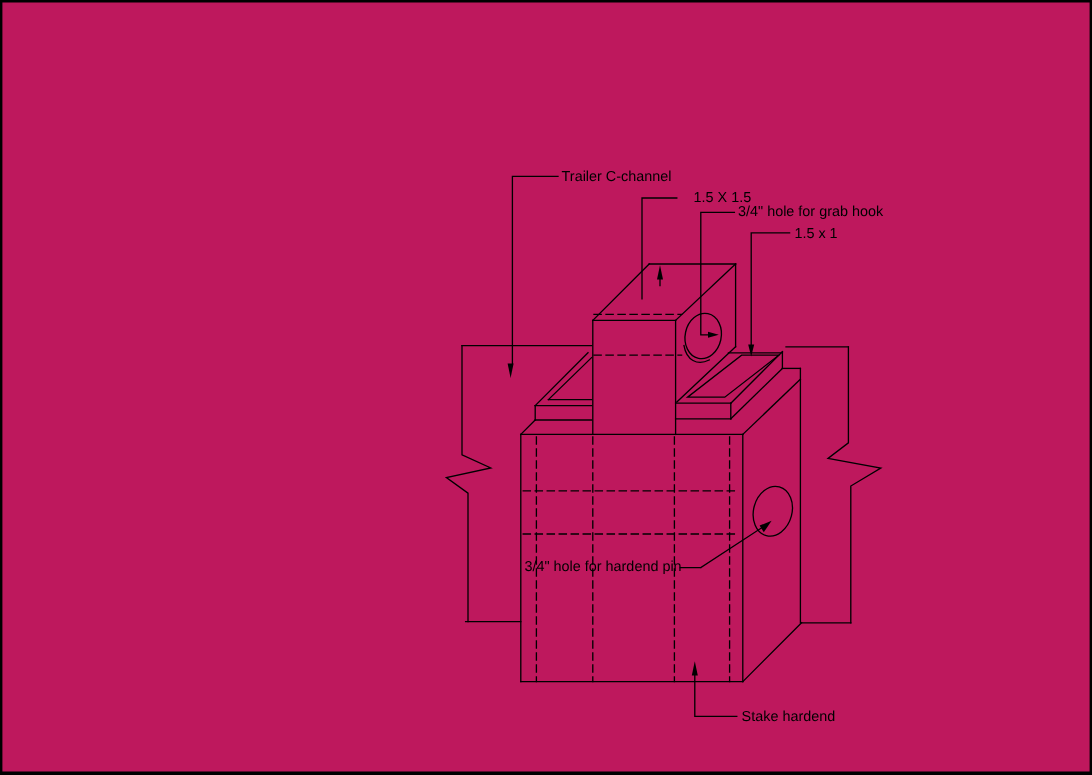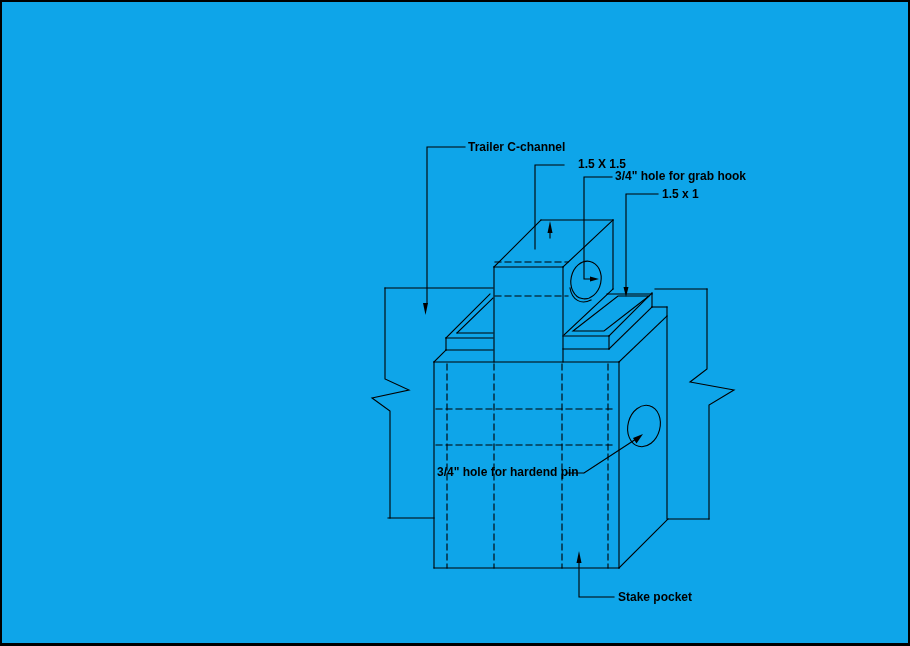--- a/index.html
+++ b/index.html
@@ -1,25 +1,24 @@
 <!DOCTYPE html>
 <html><head>
 <meta charset="utf-8">
 <style>
   html,body{margin:0;padding:0;background:#fff;}
   #canvas{
     position:relative;
     width:910px;height:646px;
     box-sizing:border-box;
-    background:#0ea5e9;
+    background:#be185d;
     border:2px solid #000;
     border-bottom-width:3px;
     overflow:hidden;
     font-family:"Liberation Sans", sans-serif;
-    font-weight:bold;
   }
   #drawing{position:absolute;left:0;top:0;}
   .lbl{
     position:absolute;
     font-size:12px;
     line-height:12px;
     color:#000;
     white-space:nowrap;
   }
 </style>
@@ -137,15 +136,15 @@
   <div class="lbl" style="left:466px;top:139px">Trailer C-channel</div>
 
   <div class="lbl" style="left:576px;top:156px">1.5 X 1.5</div>
 
   <div class="lbl" style="left:613px;top:168px">3/4" hole for grab hook</div>
 
   <div class="lbl" style="left:660px;top:186px">1.5 x 1</div>
 
   <div class="lbl" style="left:435px;top:464px">3/4" hole for hardend pin</div>
 
-  <div class="lbl" style="left:616px;top:589px">Stake pocket</div>
+  <div class="lbl" style="left:616px;top:589px">Stake hardend</div>
 
 </div>
 
 </body></html>

